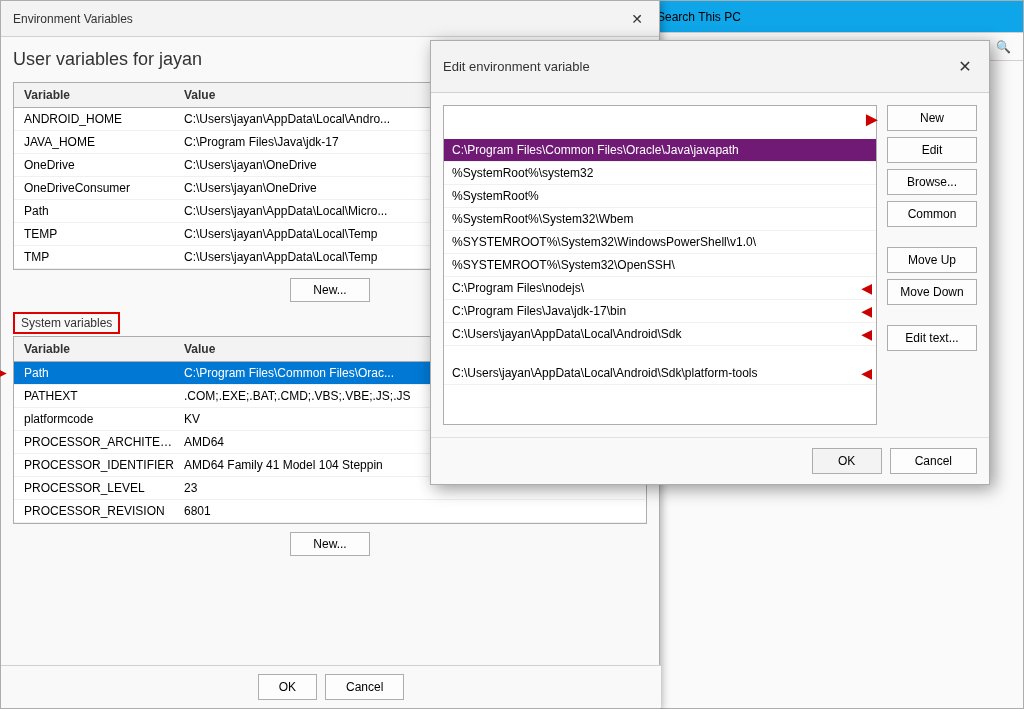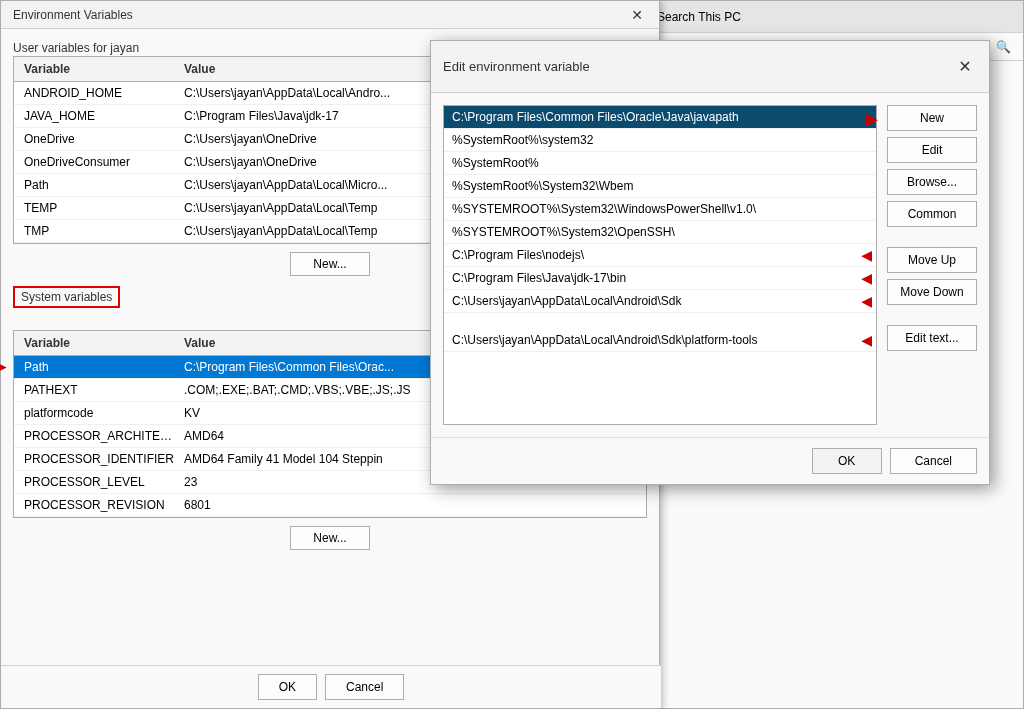--- a/index.html
+++ b/index.html
@@ -25,21 +25,21 @@
       box-shadow: 2px 2px 8px rgba(0,0,0,0.3);
     }
 
     .env-titlebar {
       background: #f3f3f3;
       border-bottom: 1px solid #d0d0d0;
       padding: 8px 12px;
       display: flex;
       align-items: center;
       justify-content: space-between;
-      height: 28px;
+      height: 36px;
     }
 
     .env-titlebar-title {
       font-size: 12px;
       color: #333;
     }
 
     .titlebar-close {
       font-size: 14px;
       color: #333;
@@ -49,23 +49,23 @@
       display: flex;
       align-items: center;
       justify-content: center;
     }
 
     .env-body {
       padding: 12px;
     }
 
     .section-label {
-      font-size: 12px;
-      color: #333;
-      margin-bottom: 1px;
+      font-size: 18px;
+      color: #333;
+      margin-bottom: 12px;
     }
 
     .table-container {
       border: 1px solid #adadad;
       background: white;
       margin-bottom: 8px;
     }
 
     .table-header {
       display: grid;
@@ -117,37 +117,37 @@
     .system-variables-section {
       margin-top: 6px;
     }
 
     .system-variables-label {
       font-size: 12px;
       color: #333;
       border: 2px solid #e00000;
       display: inline-block;
       padding: 2px 6px;
-      margin-bottom: 22px;
+      margin-bottom: 2px;
     }
 
     
     .search-panel {
       position: absolute;
       top: 0;
       right: 0;
       width: 380px;
       height: 709px;
       background: #fafafa;
       border: 1px solid #adadad;
     }
 
     .search-titlebar {
       height: 32px;
-      background: #e5e5e5;
+      background: #0ea5e9;
       border-bottom: 1px solid #d0d0d0;
       display: flex;
       align-items: center;
       padding: 0 12px;
       justify-content: space-between;
     }
 
     .search-bar {
       display: flex;
       align-items: center;
@@ -221,22 +221,23 @@
       padding: 4px 8px;
       font-size: 12px;
       border-bottom: 1px solid #f0f0f0;
       cursor: pointer;
       white-space: nowrap;
       overflow: hidden;
       text-overflow: ellipsis;
     }
 
     .path-list-item.selected {
-      background: #0c4a6e;
+      background: #701a75;
       color: white;
+      margin-top: 33px;
     }
 
     .dialog-buttons {
       display: flex;
       flex-direction: column;
       gap: 6px;
       min-width: 90px;
     }
 
     .dialog-btn {

